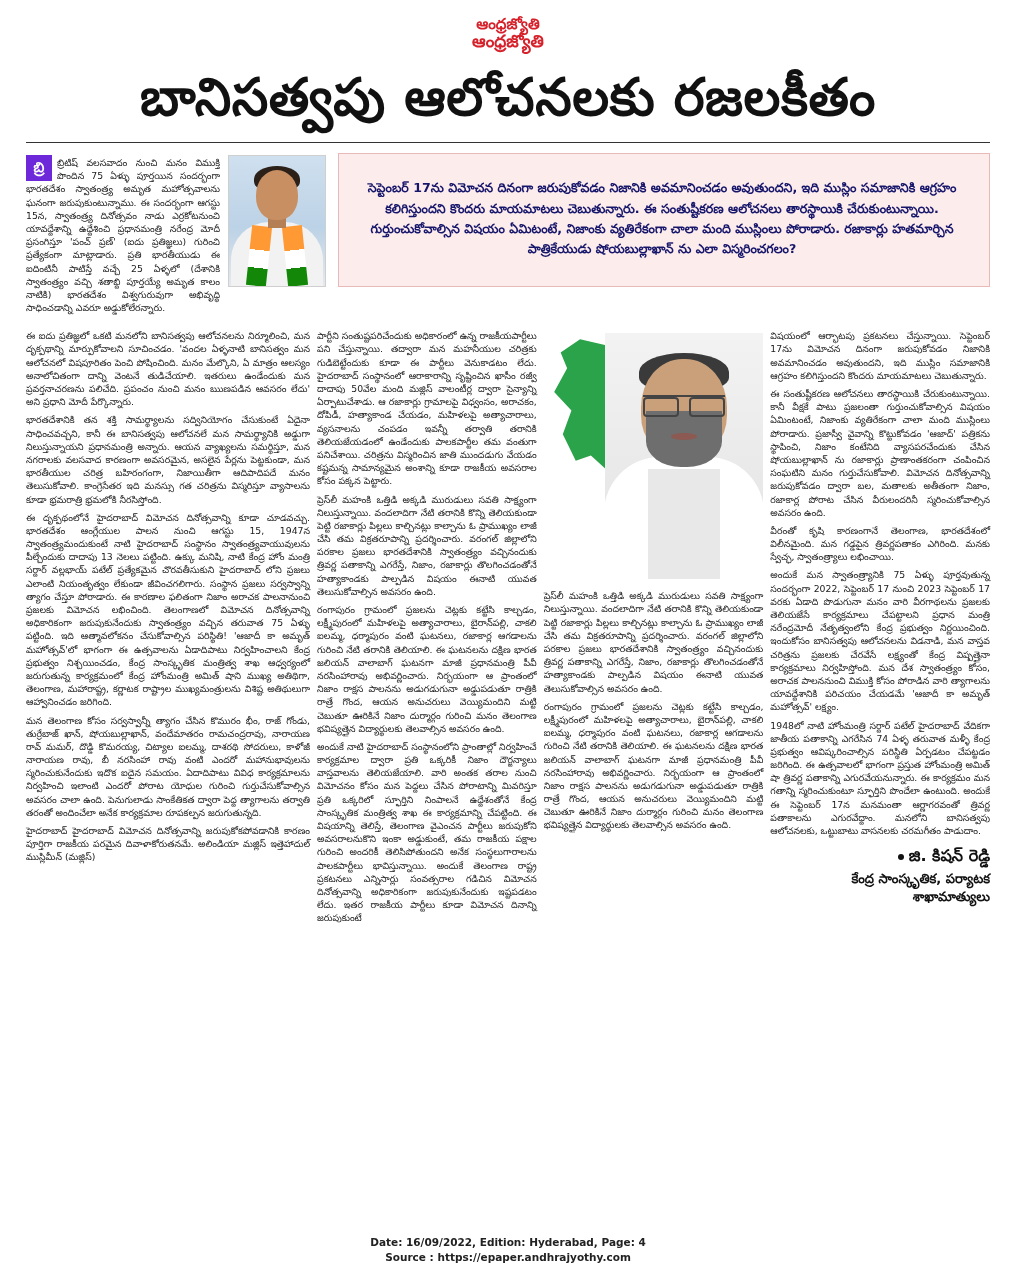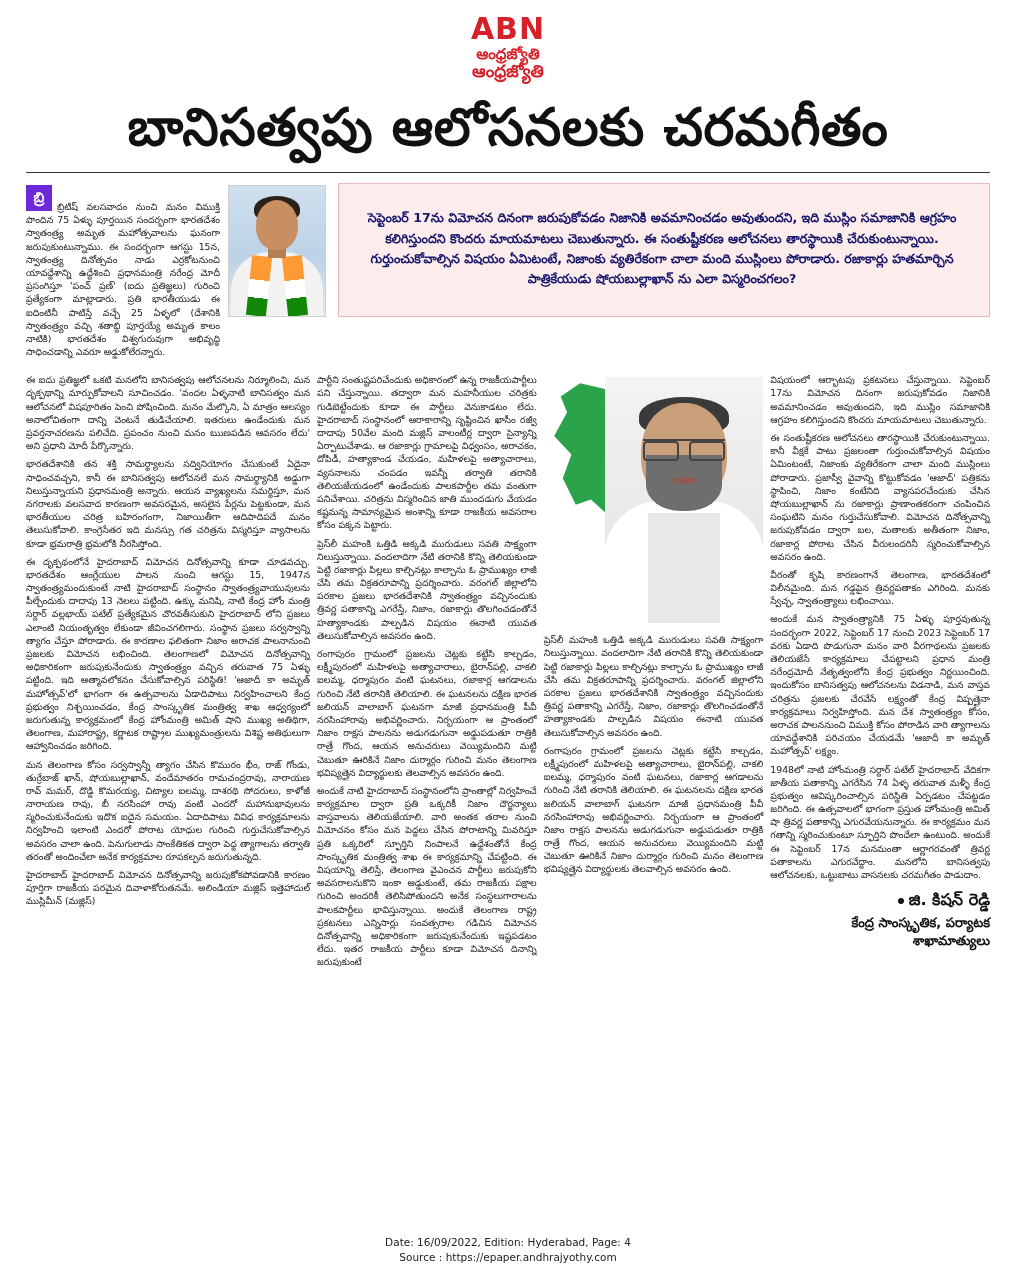--- a/index.html
+++ b/index.html
@@ -75,21 +75,21 @@
     gap: 12px;
     align-items: flex-start;
   }
   .col {
     font-size: 9.3px;
     line-height: 1.42;
     text-align: justify;
     color: #1a1a1a;
     font-family: "DejaVu Sans", sans-serif;
   }
-  .col p { margin: 17px 0 5px 0; }
+  .col p { margin: 3px 0 5px 0; }
 
   .top-left {
     width: 300px;
     display: flex;
     gap: 8px;
   }
   .dropcap-box {
     width: 26px;
     height: 26px;
     background: #6d28d9;
@@ -375,36 +375,36 @@
   .footer {
     position: absolute;
     left: 0;
     right: 0;
     bottom: 14px;
     text-align: center;
     font-size: 10.5px;
     color: #222;
     line-height: 1.5;
     font-family: "DejaVu Sans", sans-serif;
+    font-weight: bold;
   }
   .footer a { color: #222; text-decoration: none; }
 </style>
 </head>
 <body>
 
 <div class="page">
 
   <div class="masthead">
-    <div class="logo-abn">ABN</div>
     <div class="logo-sub">ఆంధ్రజ్యోతి</div>
     <div class="logo-sub2">ఆంధ్రజ్యోతి</div>
   </div>
 
   <div class="headline-wrap">
-    <div class="headline">బానిసత్వపు ఆలోసనలకు చరమగీతం</div>
+    <div class="headline">బానిసత్వపు ఆలోచనలకు రజలకీతం</div>
   </div>
   <div class="rule"></div>
 
   <div class="top-row">
     <div class="top-left">
       <div class="col" style="width:196px">
         <div class="dropcap-box">బ్రి</div>
         <p>బ్రిటిష్ వలసవాదం నుంచి మనం విముక్తి పొందిన 75 ఏళ్ళు పూర్తయిన సందర్భంగా భారతదేశం స్వాతంత్ర్య అమృత మహోత్సవాలను ఘనంగా జరుపుకుంటున్నాము. ఈ సందర్భంగా ఆగస్టు 15న, స్వాతంత్ర్య దినోత్సవం నాడు ఎర్రకోటనుంచి యావద్దేశాన్ని ఉద్దేశించి ప్రధానమంత్రి నరేంద్ర మోదీ ప్రసంగిస్తూ 'పంచ్ ప్రణ్' (ఐదు ప్రతిజ్ఞలు) గురించి ప్రత్యేకంగా మాట్లాడారు. ప్రతి భారతీయుడు ఈ ఐదింటినీ పాటిస్తే వచ్చే 25 ఏళ్ళలో (దేశానికి స్వాతంత్ర్యం వచ్చి శతాబ్ది పూర్తయ్యే అమృత కాలం నాటికి) భారతదేశం విశ్వగురువుగా అభివృద్ధి సాధించడాన్ని ఎవరూ అడ్డుకోలేరన్నారు.</p>
       </div>
       <div class="photo-kishan">

